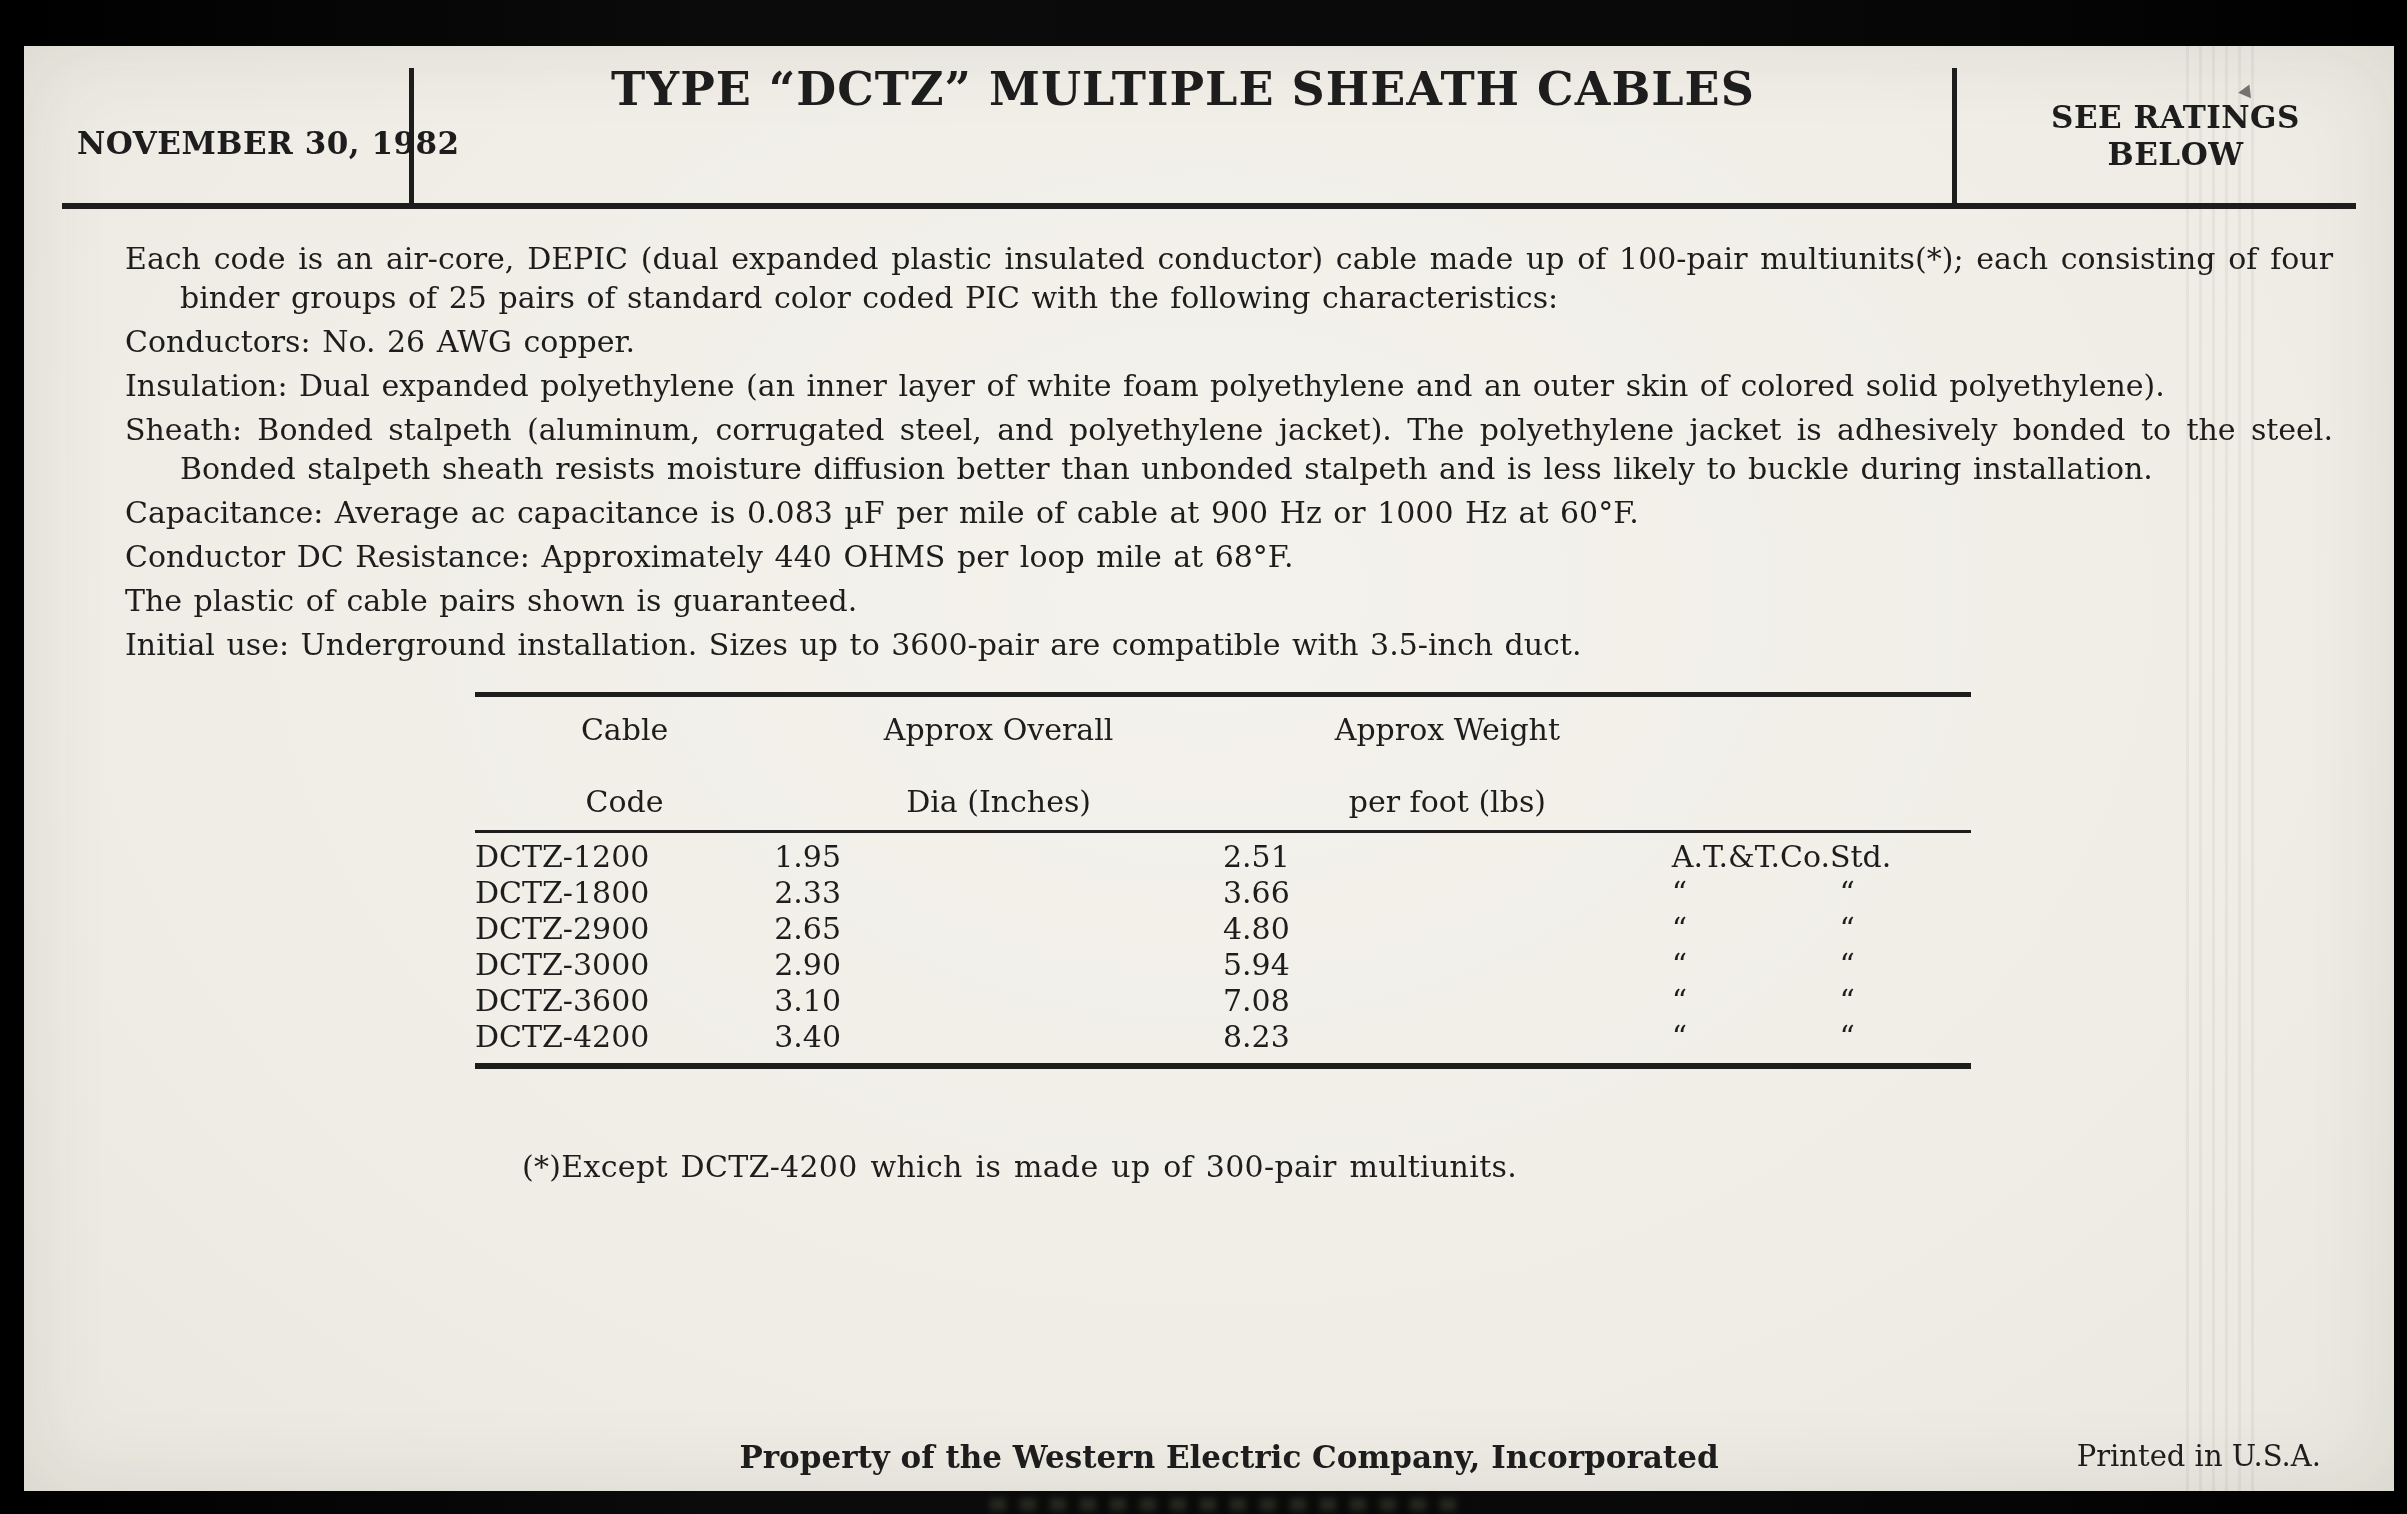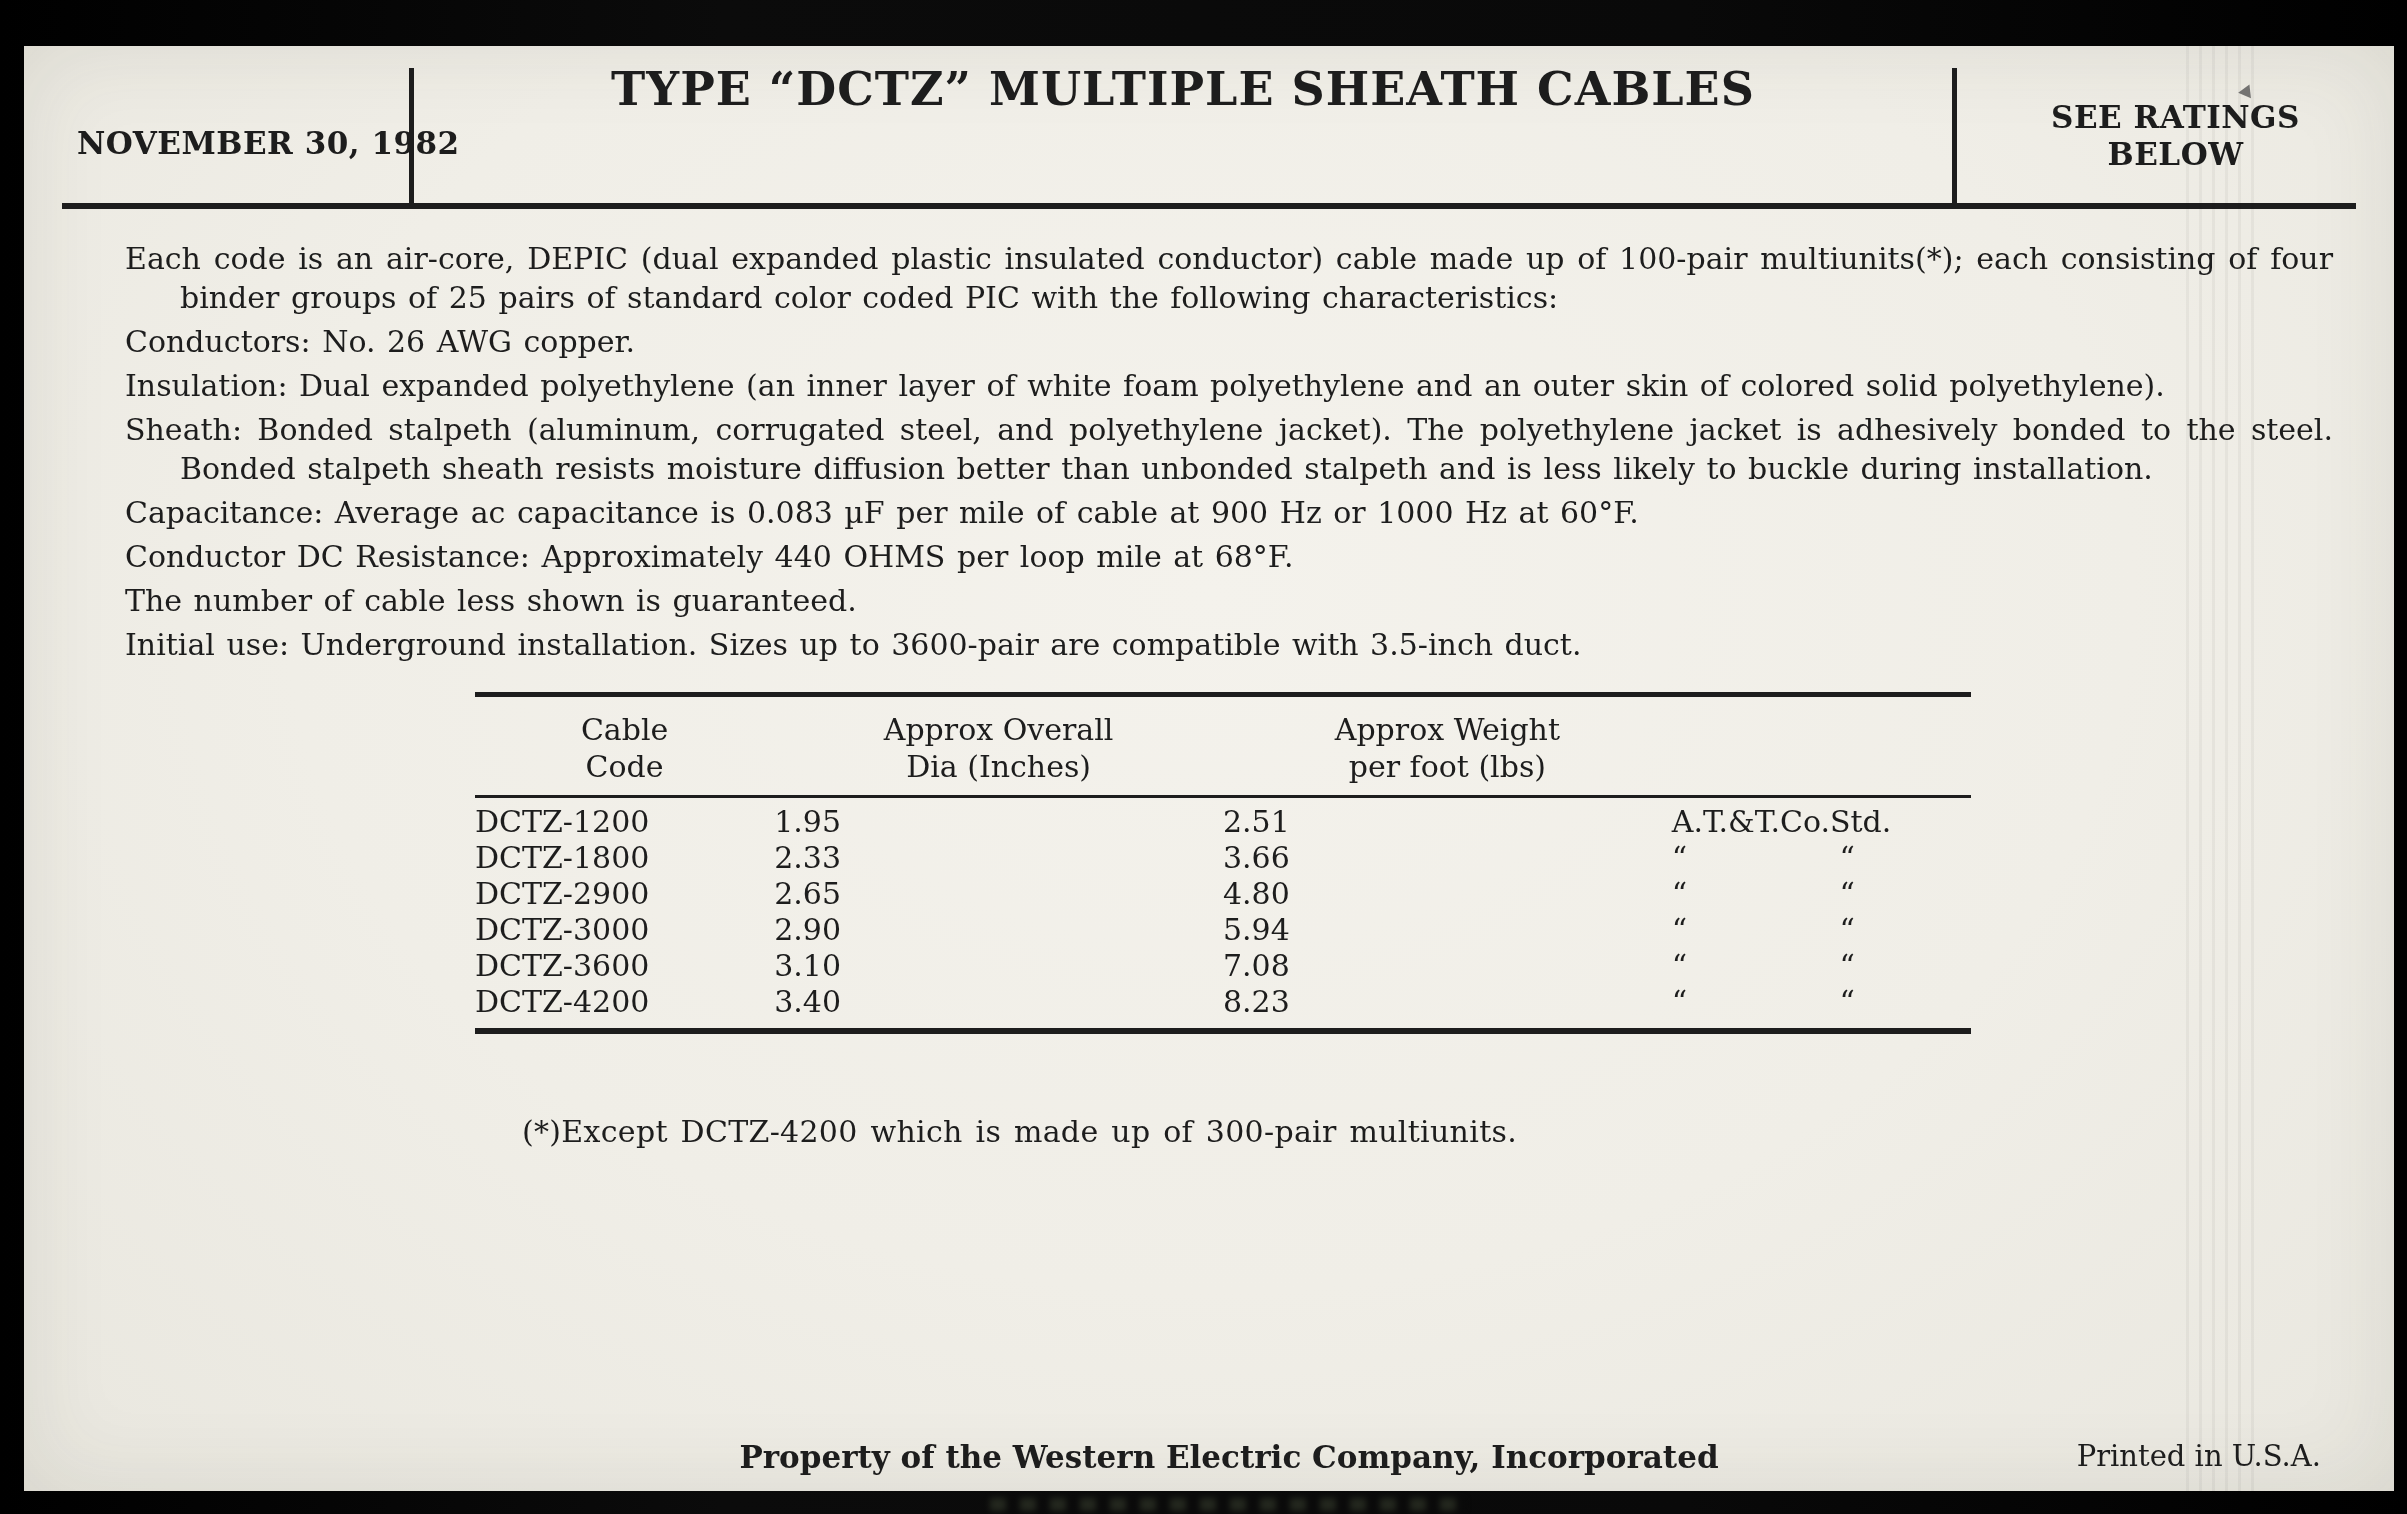--- a/index.html
+++ b/index.html
@@ -65,21 +65,21 @@
 
   
   .table-wrap { margin-left: 350px; width: 1496px; margin-top: 28px; }
   .trule { background: #1d1d1d; }
   .trule.top { height: 5px; }
   .trule.mid { height: 3px; }
   .trule.bottom { height: 6px; }
   .tgrid { display: grid; grid-template-columns: 20% 30% 30% 20%; }
   .th {
     display: flex; flex-direction: column; justify-content: flex-end; align-items: center;
-    font-size: 30px; line-height: 37px; padding: 14px 0 10px 0; text-align: center;
+    font-size: 30px; line-height: 37px; padding: 14px 0 10px 0; text-align: center; gap: 35px;
   }
   .trow { display: grid; grid-template-columns: 20% 30% 30% 20%; }
   .tbody { padding: 6px 0 8px 0; }
   .td { text-align: left; font-size: 30px; line-height: 36px; }
   .ditto-pair {
     display: inline-flex; width: 183px; justify-content: space-between;
     font-size: 30px;
   }
 
   .footnote {
@@ -121,21 +121,21 @@
   </header>
   <div class="hrule"></div>
 
   <main class="doc-body">
     <p class="para">Each code is an air-core, DEPIC (dual expanded plastic insulated conductor) cable made up of 100-pair multiunits(*); each consisting of four binder groups of 25 pairs of standard color coded PIC with the following characteristics:</p>
     <p class="para">Conductors: No. 26 AWG copper.</p>
     <p class="para">Insulation: Dual expanded polyethylene (an inner layer of white foam polyethylene and an outer skin of colored solid polyethylene).</p>
     <p class="para">Sheath: Bonded stalpeth (aluminum, corrugated steel, and polyethylene jacket). The polyethylene jacket is adhesively bonded to the steel. Bonded stalpeth sheath resists moisture diffusion better than unbonded stalpeth and is less likely to buckle during installation.</p>
     <p class="para">Capacitance: Average ac capacitance is 0.083 µF per mile of cable at 900 Hz or 1000 Hz at 60°F.</p>
     <p class="para">Conductor DC Resistance: Approximately 440 OHMS per loop mile at 68°F.</p>
-    <p class="para">The number of cable less shown is guaranteed.</p>
+    <p class="para">The plastic of cable pairs shown is guaranteed.</p>
     <p class="para">Initial use: Underground installation. Sizes up to 3600-pair are compatible with 3.5-inch duct.</p>
 
     <div class="table-wrap">
       <div class="trule top"></div>
 
       <div class="tgrid">
         <div class="th">
           <div>Cable</div>
           <div>Code</div>
         </div>

